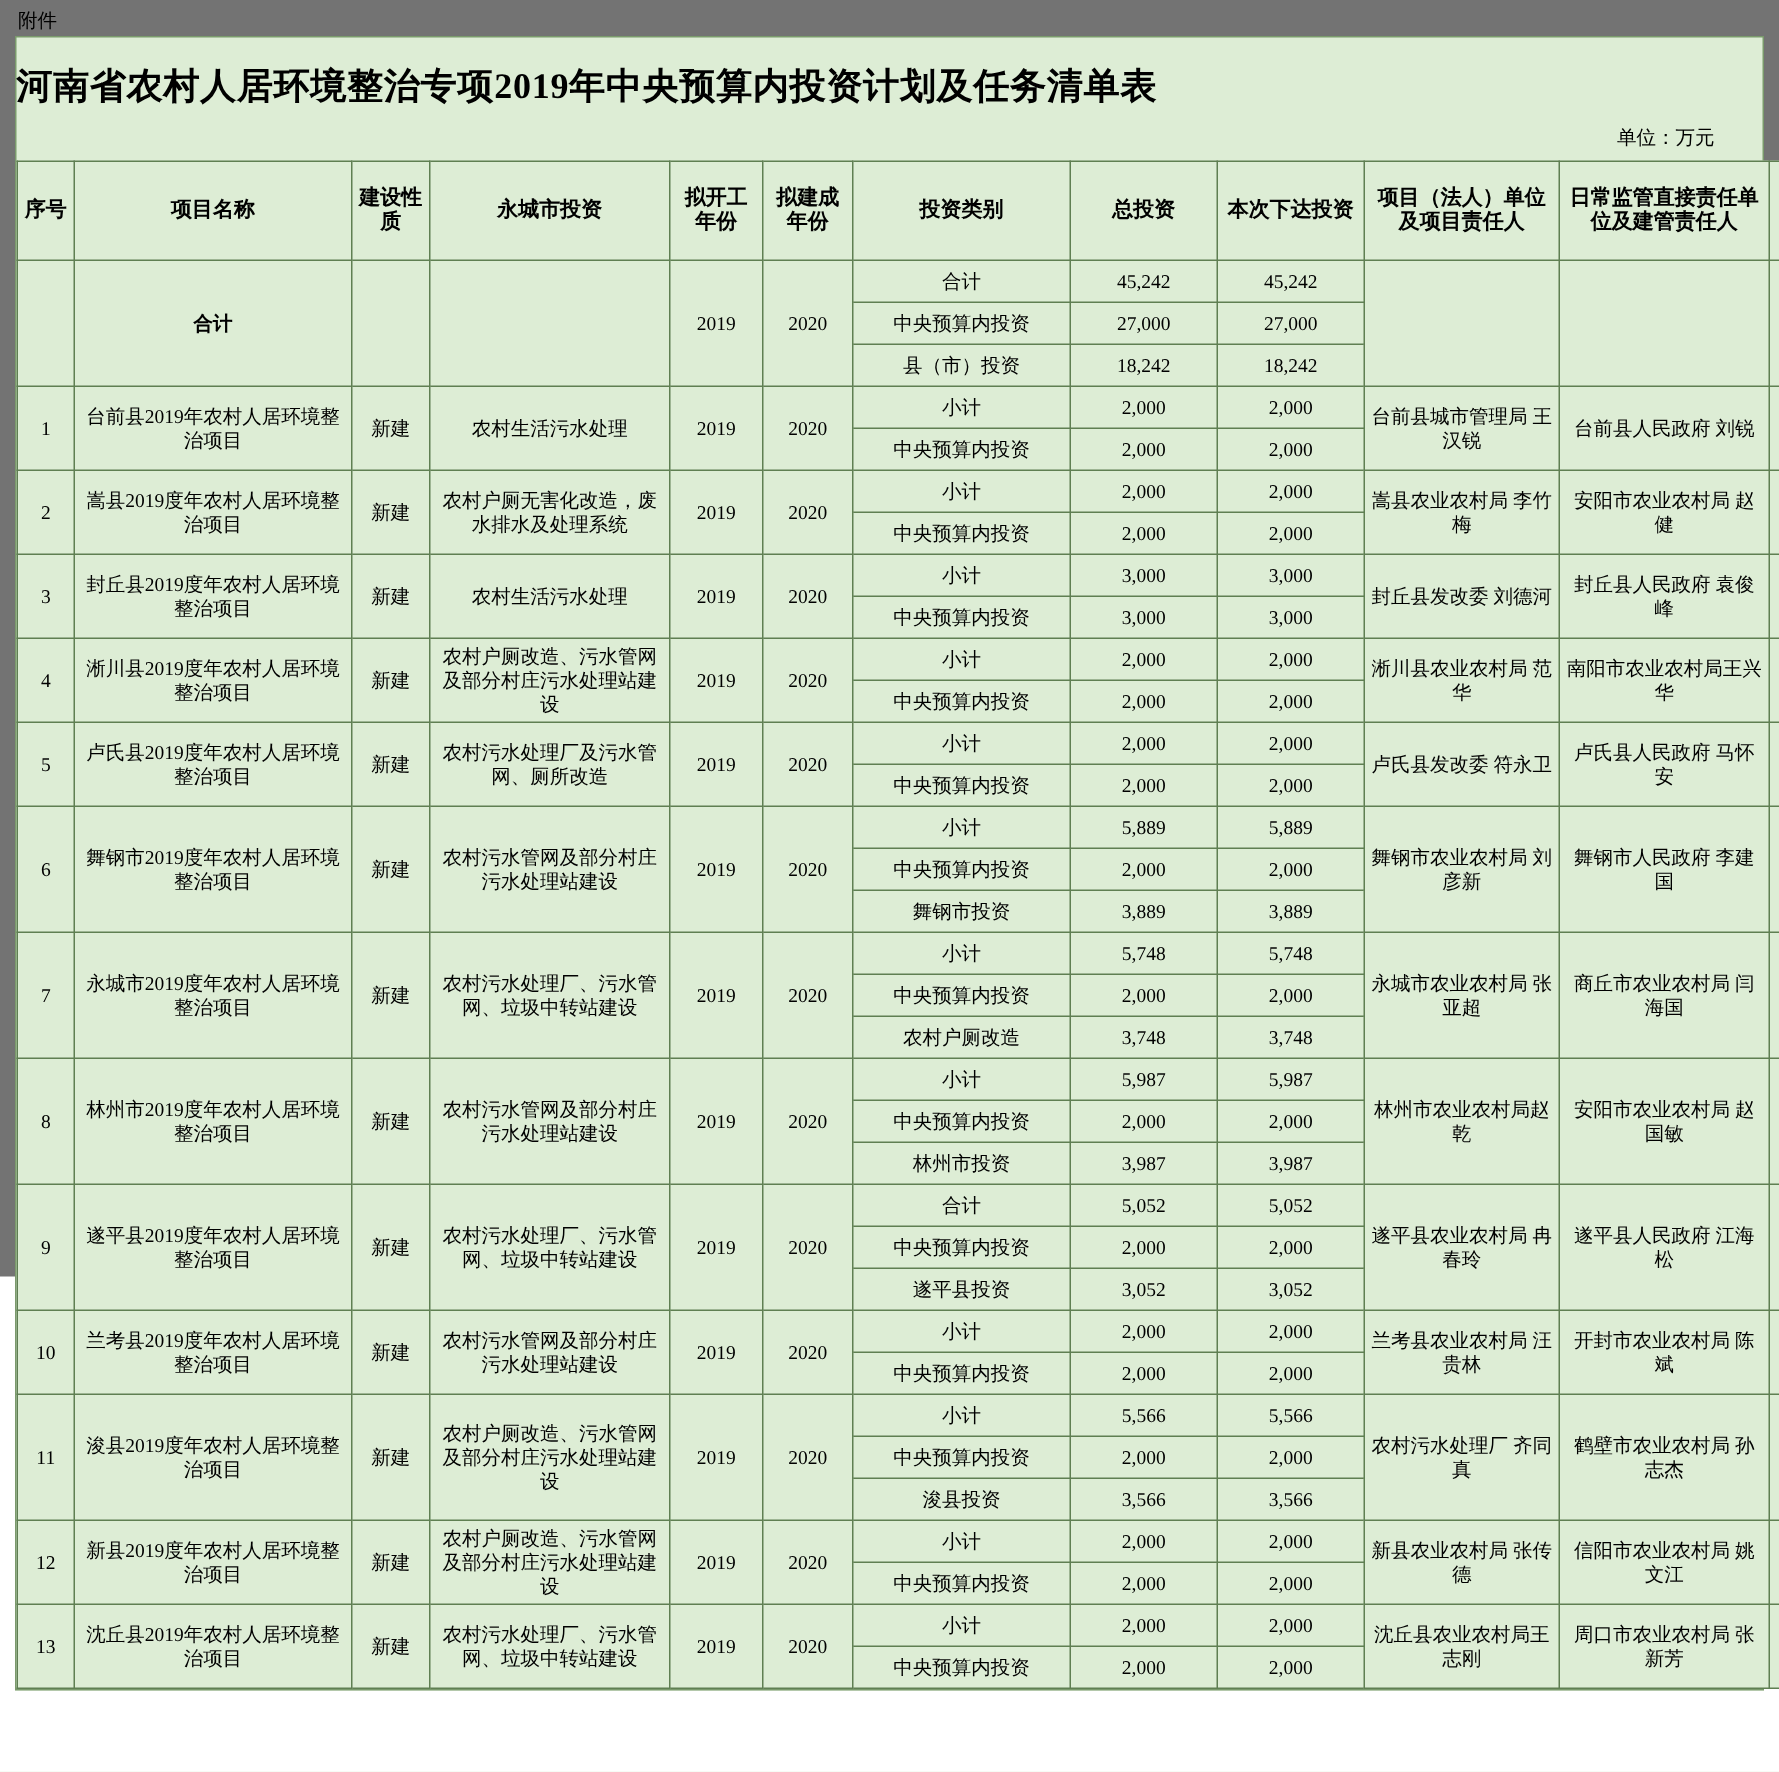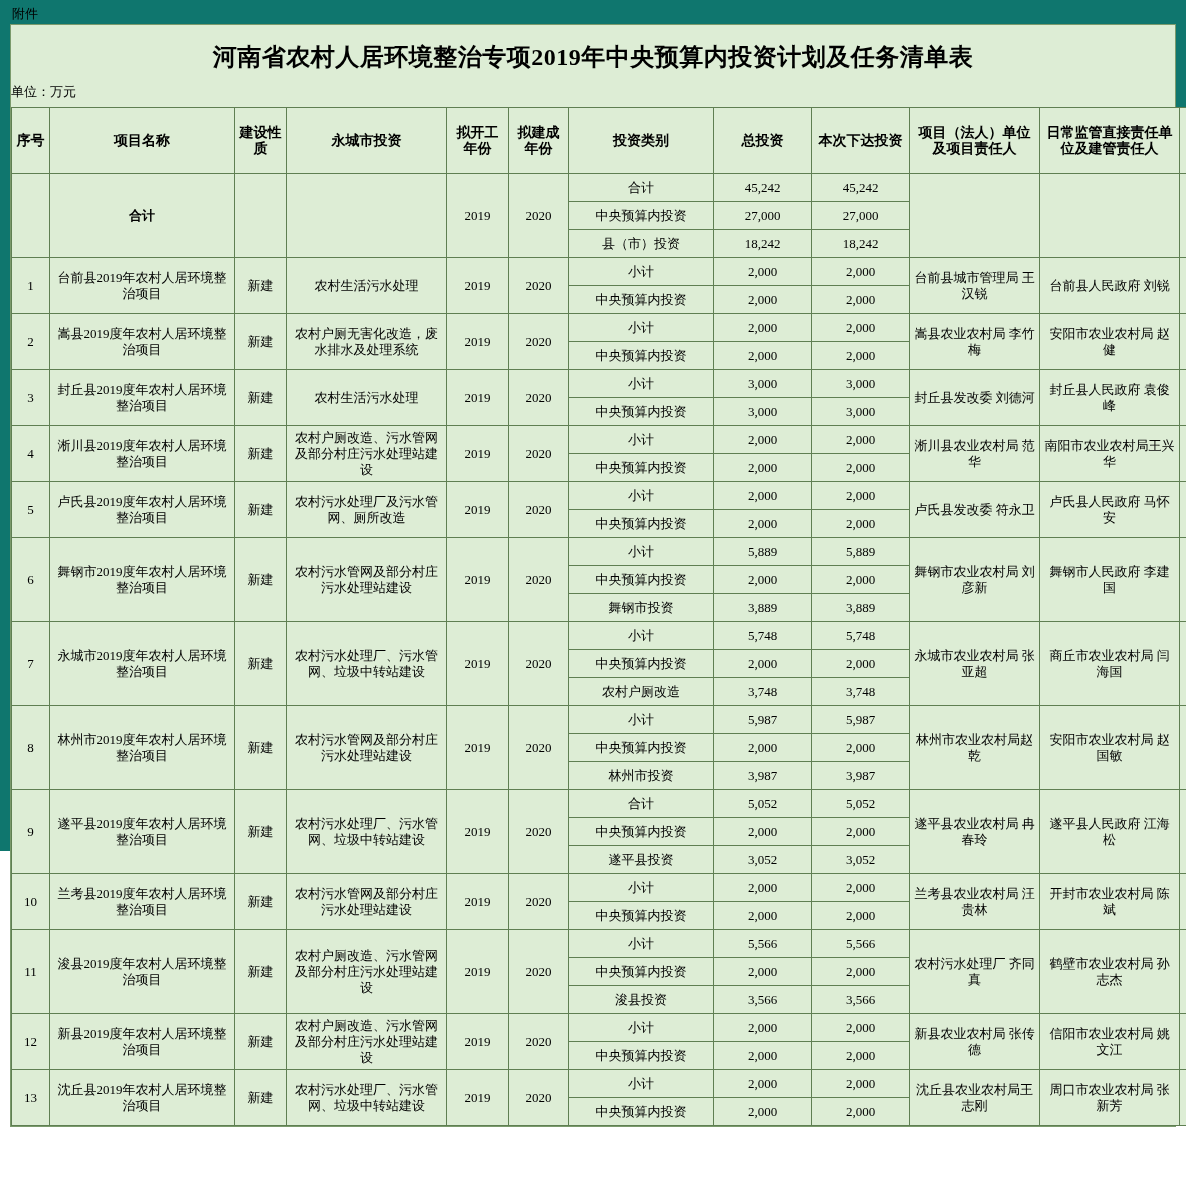--- a/index.html
+++ b/index.html
@@ -13,52 +13,53 @@
     font-family: "Liberation Sans", sans-serif;
     color: #000000;
     overflow: hidden;
   }
   .page {
     position: relative;
     width: 1186px;
     height: 851px;
     box-sizing: border-box;
     padding: 6px 10px 0 10px;
-    background: #0f766e;
+    background: #737373;
   }
   .attach-label {
     font-size: 13px;
     line-height: 16px;
     padding-left: 2px;
     color: #000;
     font-family: "Liberation Serif", serif;
   }
   .doc-body {
     background: #ddedd5;
     border: 1px solid #7a9a6c;
     box-sizing: border-box;
     width: 1166px;
     margin-top: 2px;
     padding-bottom: 0px;
   }
   .doc-title {
-    text-align: center;
+    text-align: left;
     font-family: "Liberation Serif", serif;
     font-weight: bold;
     font-size: 24px;
     letter-spacing: 0.5px;
     padding: 16px 0 10px 0;
     color: #000;
   }
   .unit-line {
-    text-align: left;
+    text-align: right;
     font-size: 13px;
     font-family: "Liberation Serif", serif;
     padding-right: 32px;
     padding-bottom: 6px;
+    padding-left: 40px;
   }
   table.main {
     border-collapse: collapse;
     width: 1146px;
     margin: 0 auto;
     table-layout: fixed;
     background: #ddedd5;
   }
   table.main th, table.main td {
     border: 1px solid #5f7f52;

